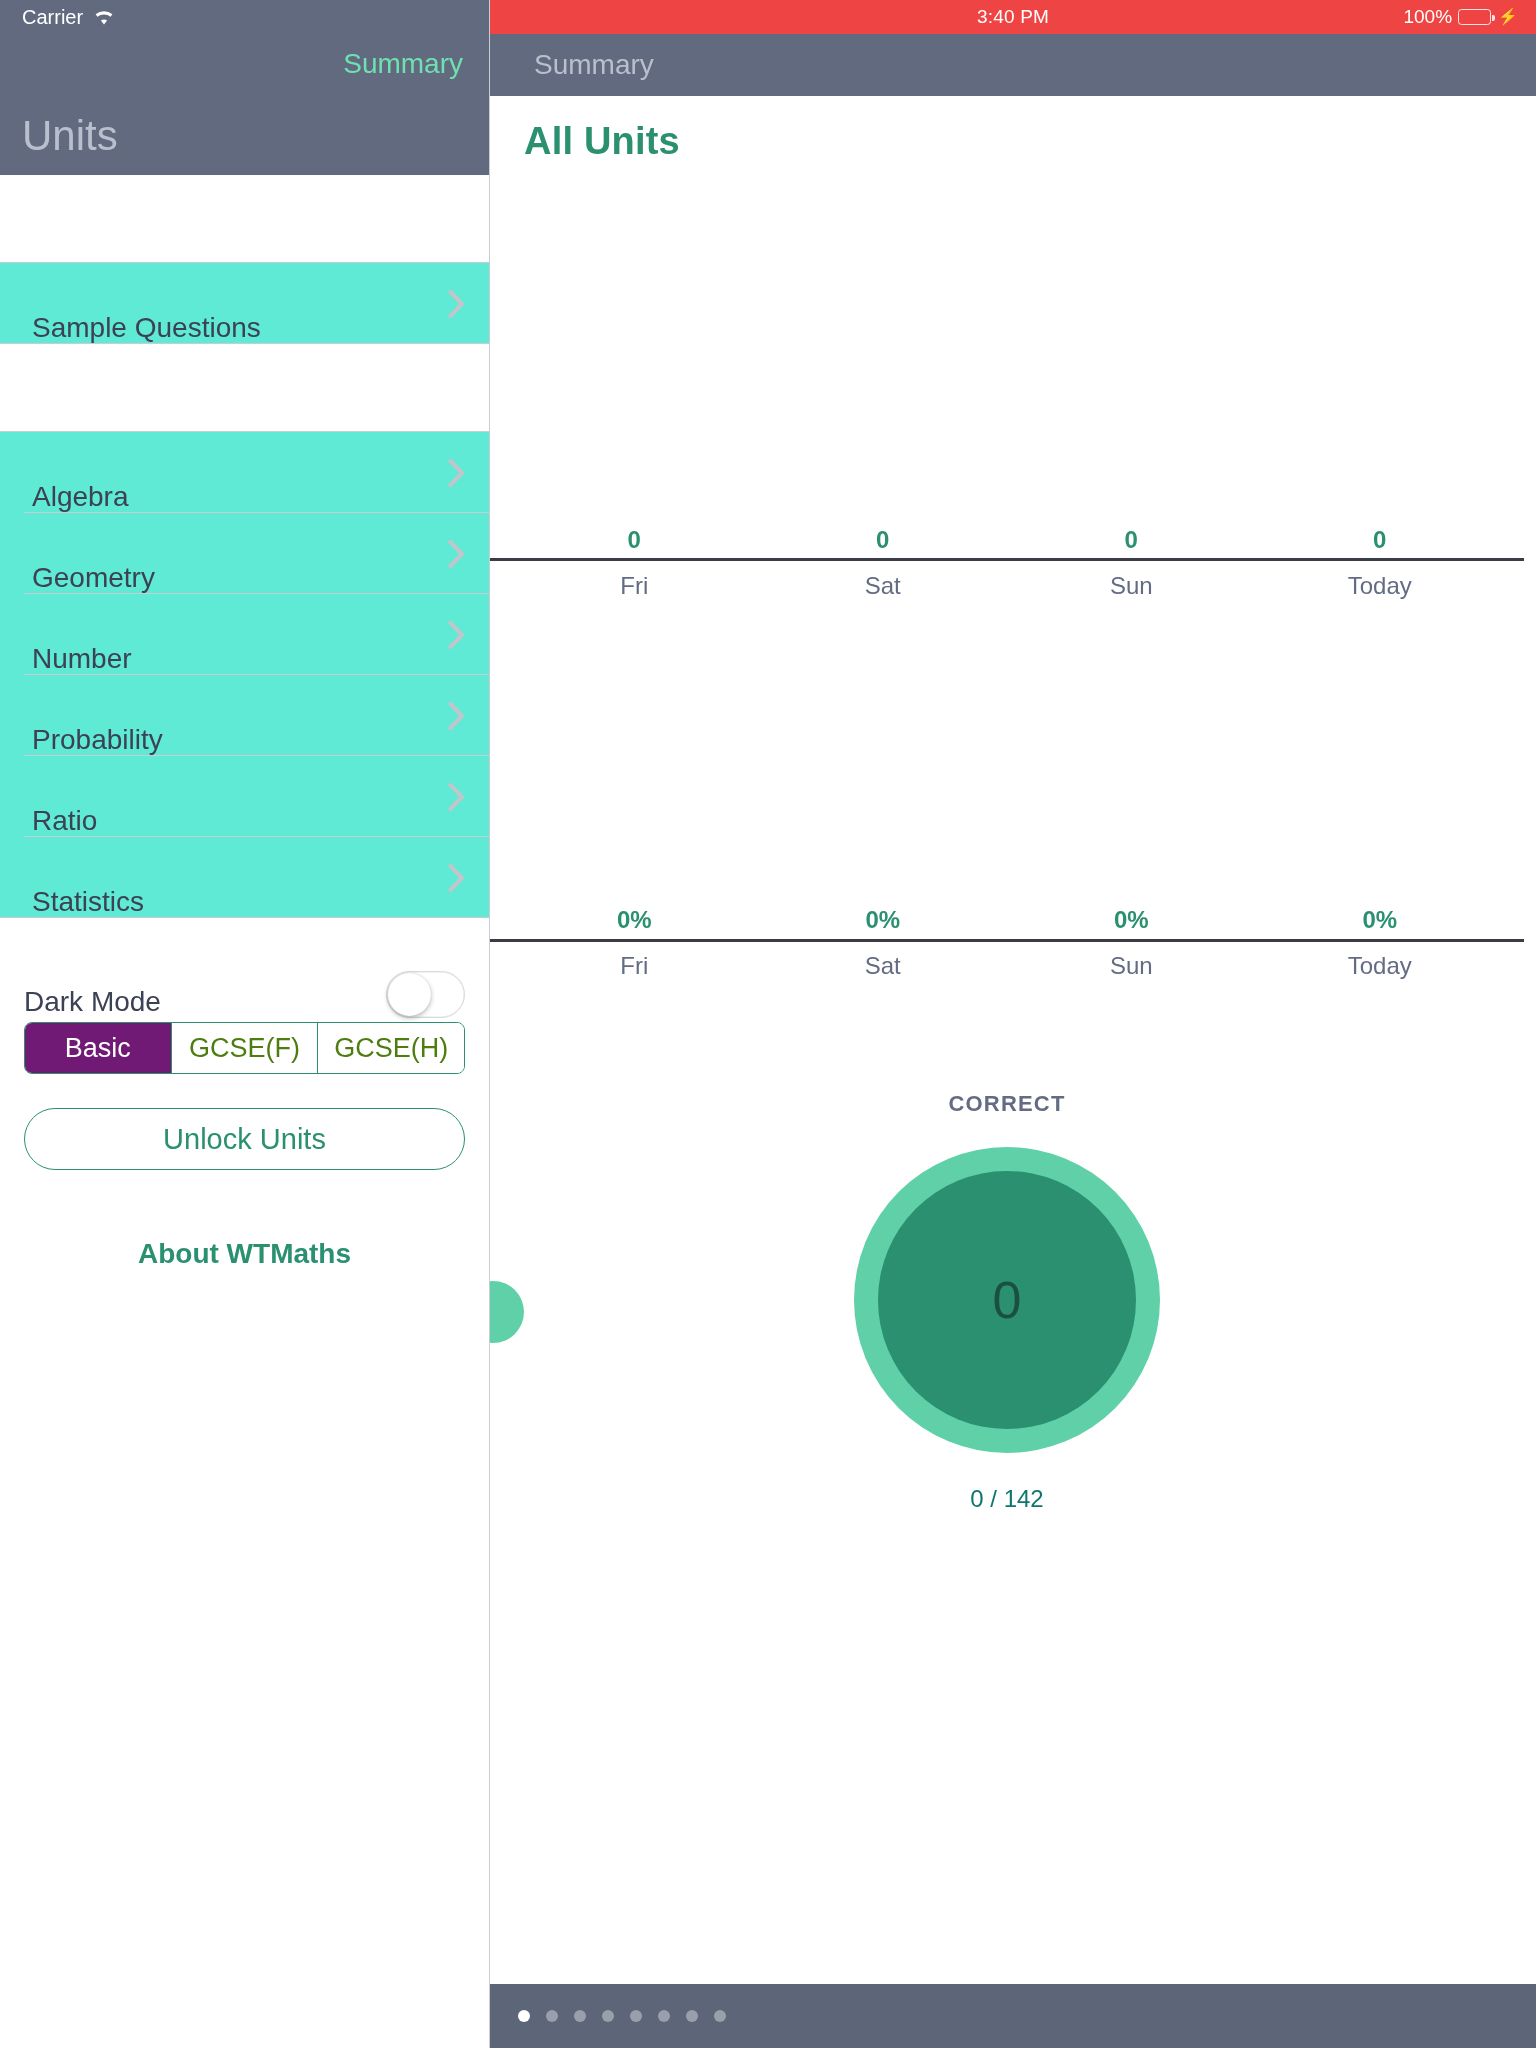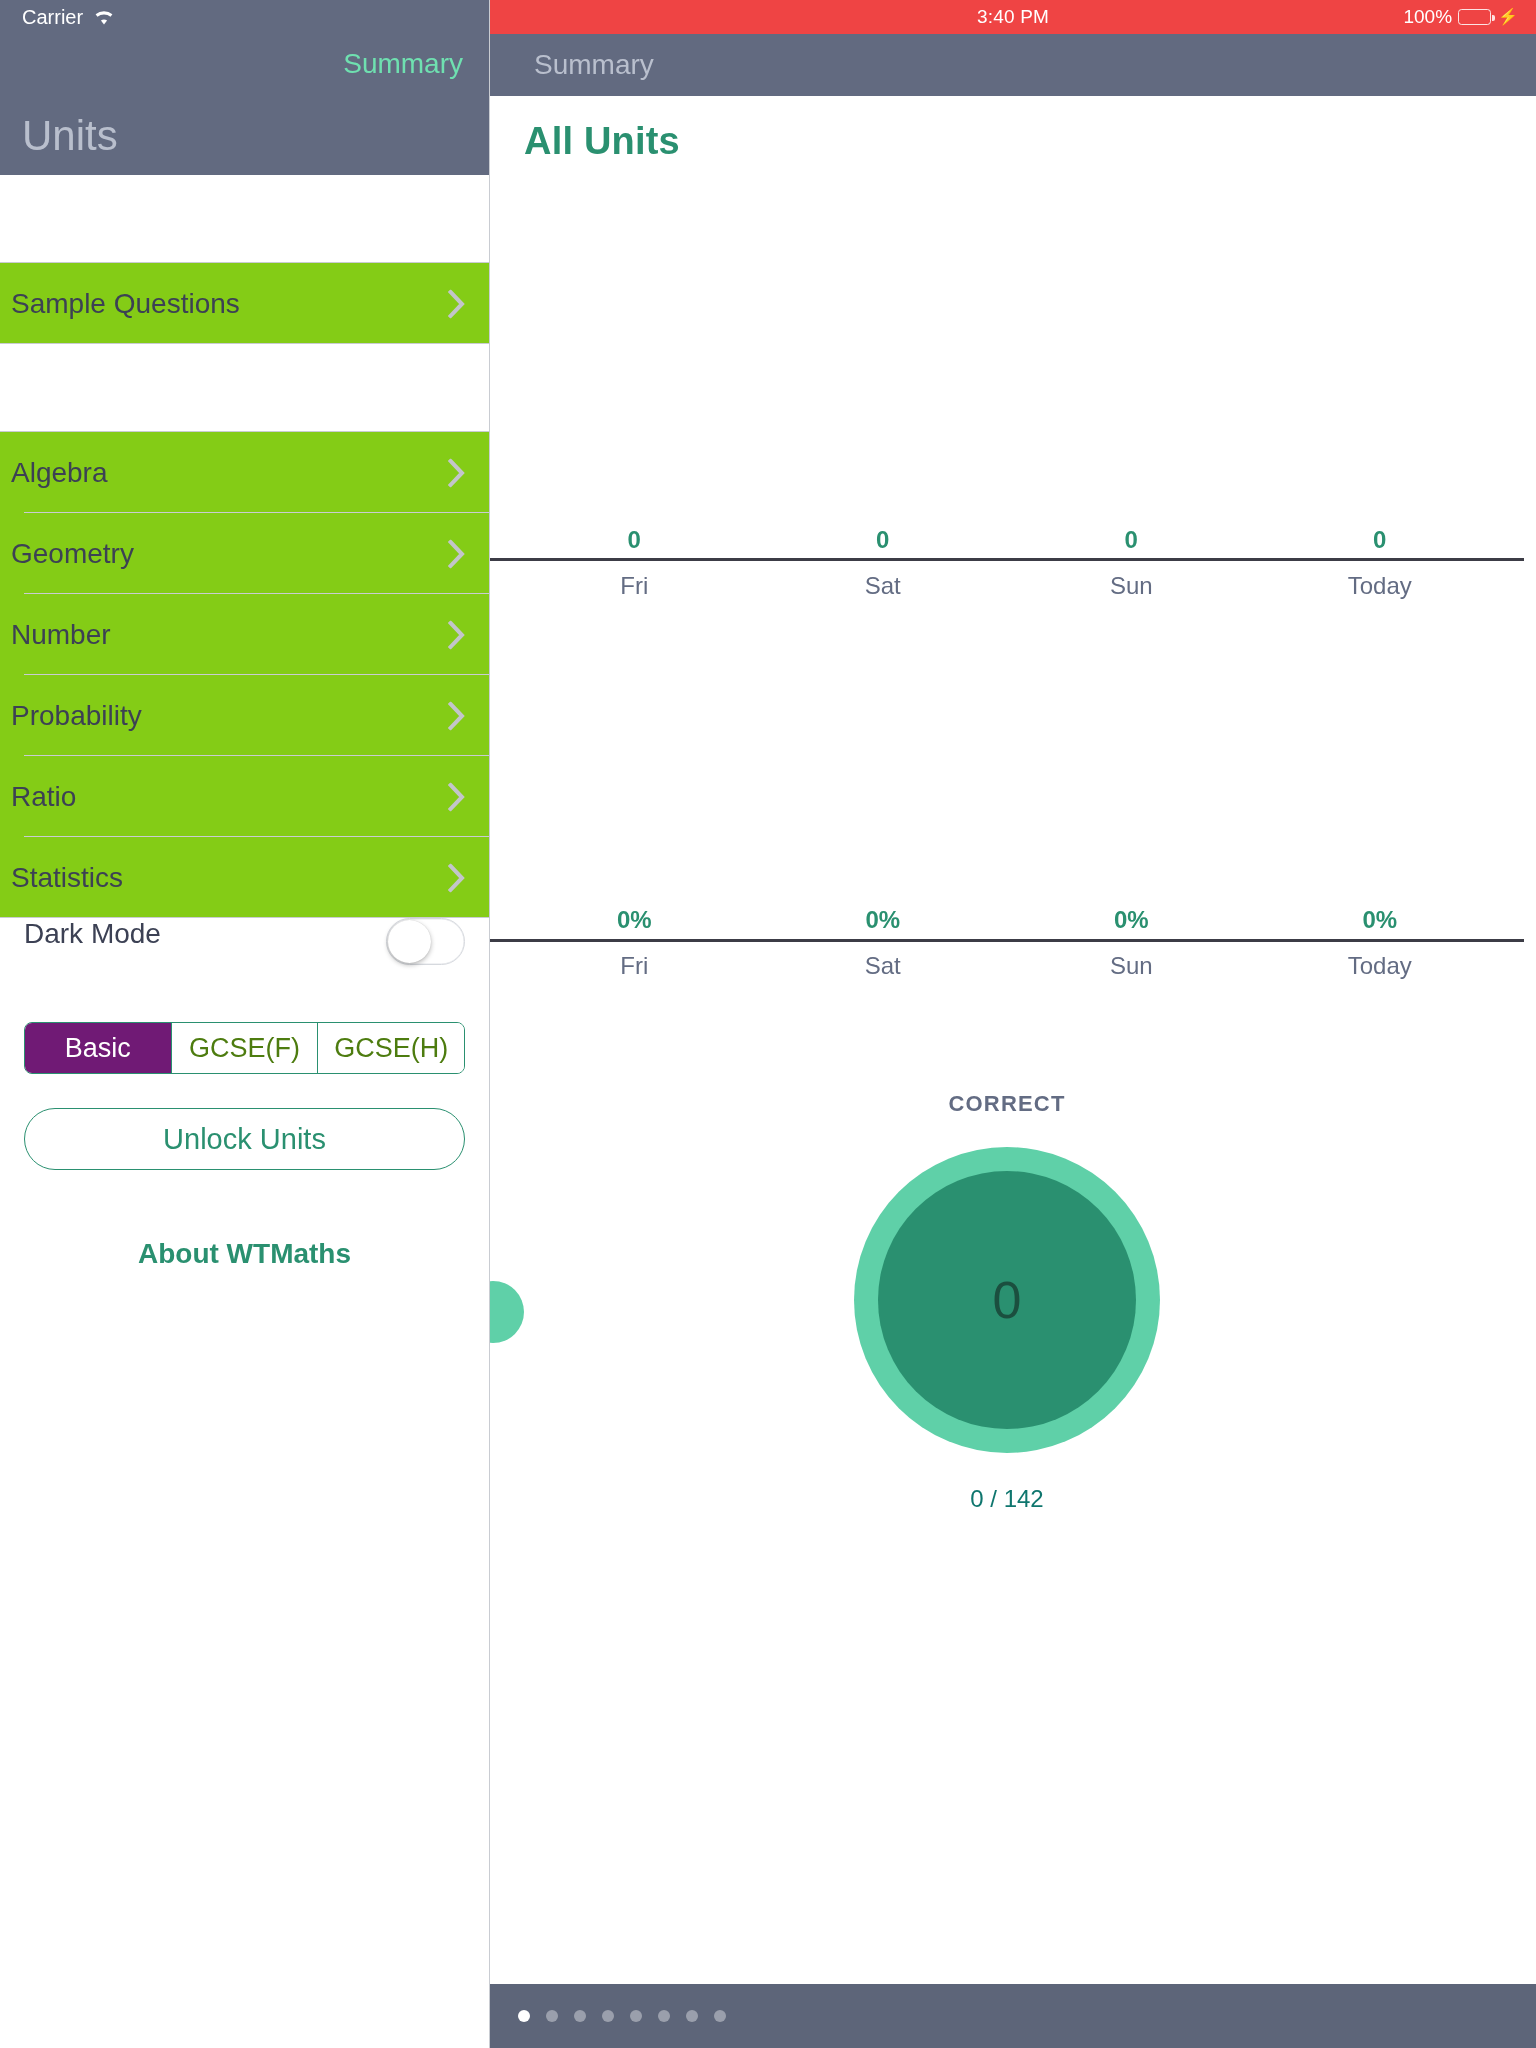--- a/index.html
+++ b/index.html
@@ -149,35 +149,35 @@
   }
   .sb-title {
     position:absolute; left:22px; top:112px;
     font-size:42px; color:#b9bfcd; font-weight:400;
   }
 
   .sb-list { flex:1; background:#ffffff; position:relative; }
   .sb-gap { height:87px; background:#ffffff; }
   .sb-sep-full { height:1px; background:#c9ccd2; }
   .sb-row {
-    position:relative; height:81px; display:flex; align-items:center;
-    padding-left:11px; padding-right:24px; background:#84cc16;
+    position:relative; height:81px; display:flex; align-items:flex-end;
+    padding-left:32px; padding-right:24px; background:#5eead4;
   }
   .sb-row-label { font-size:28px; color:#3c4154; font-weight:400; }
   .sb-row-sep {
     position:absolute; left:24px; right:0; bottom:0; height:1px; background:#c9ccd2;
   }
   .chev {
     position:absolute; right:24px; top:50%; transform:translateY(-50%);
     display:block;
   }
 
   .sb-settings { background:#ffffff; padding:0 24px; }
   .dark-row {
-    height:100px; display:flex; align-items:flex-start; justify-content:space-between;gap:39px;
+    height:100px; display:flex; align-items:flex-end; justify-content:space-between;gap:39px;
   }
   .dark-label { font-size:28px; color:#3c4154; }
   .switch {
     position:relative; width:79px; height:47px; border-radius:24px;
     background:#ffffff; border:1.5px solid #d6d9de;
     box-shadow:inset 0 0 0 .5px #e3e5e9;
   }
   .switch-knob {
     position:absolute; left:1px; top:1px;
     width:43px; height:43px; border-radius:50%;

